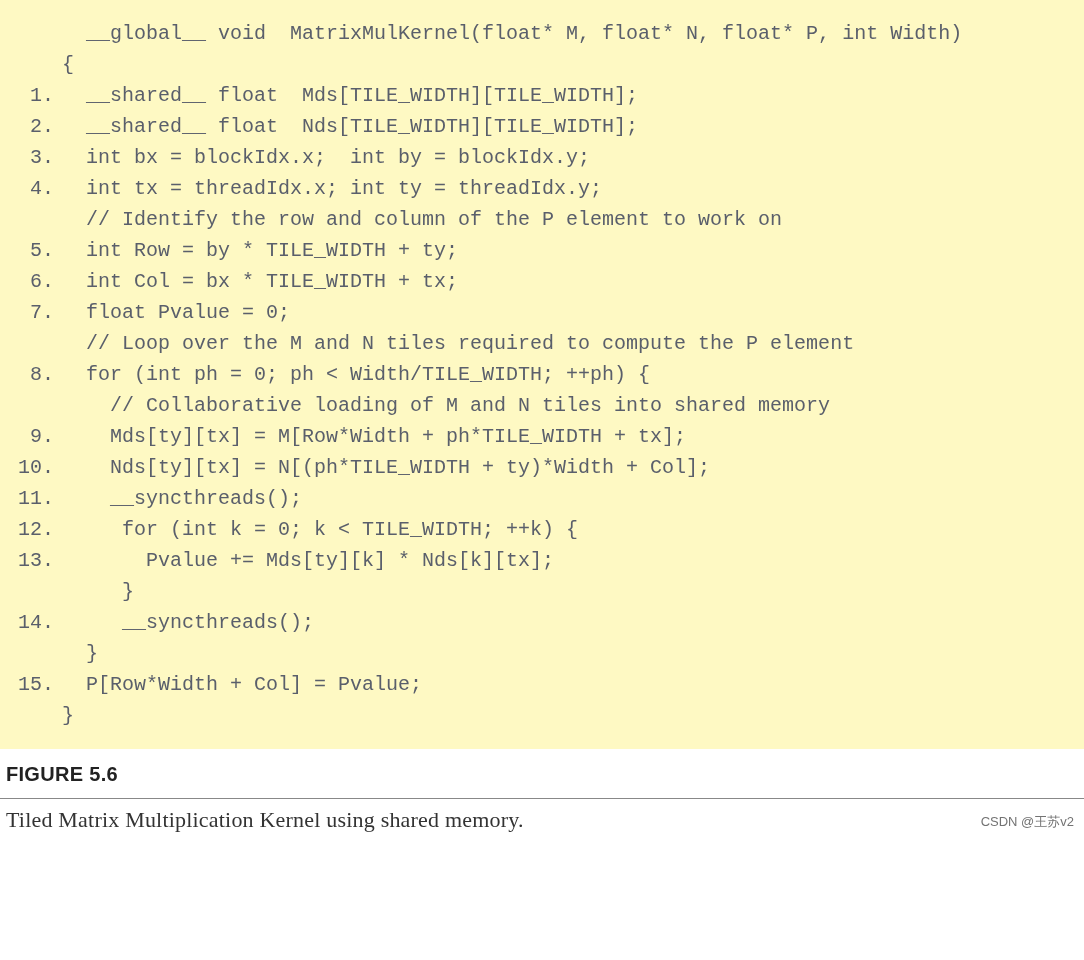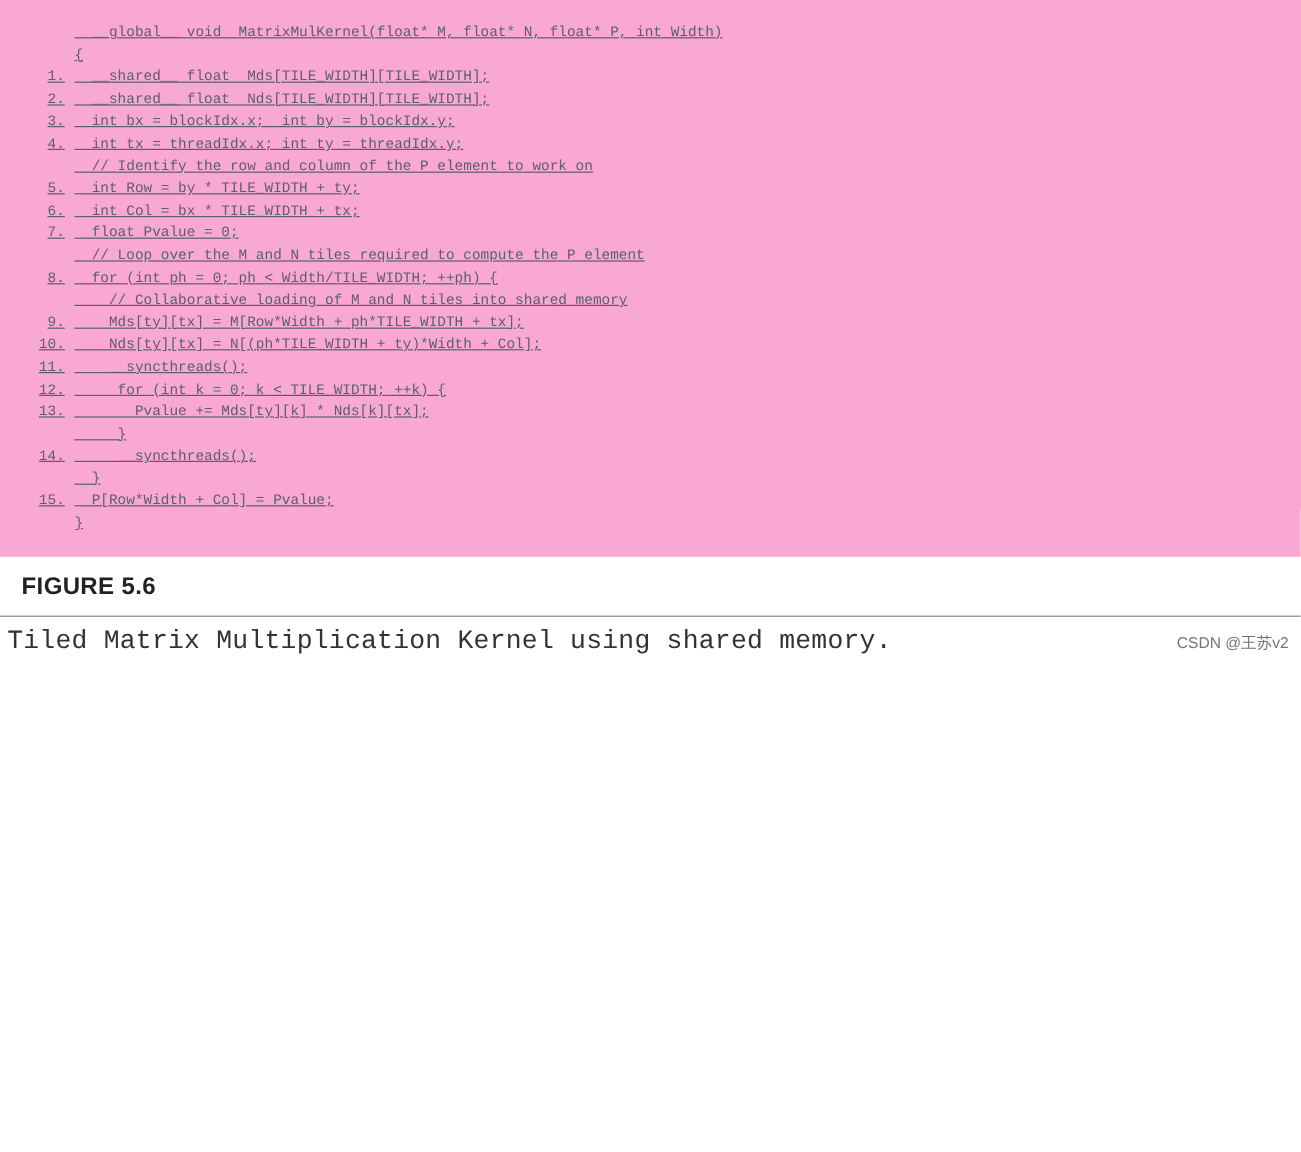--- a/index.html
+++ b/index.html
@@ -6,65 +6,64 @@
     margin: 0;
     padding: 0;
     box-sizing: border-box;
   }
   body {
     width: 1084px;
     background: #ffffff;
     font-family: Arial, Helvetica, sans-serif;
   }
   .code-block {
-    background: #f9a8d4;
+    background: #fef9c3;
     padding: 18px 10px 18px 10px;
     font-family: "Courier New", Courier, monospace;
-    font-size: 12px;
+    font-size: 20px;
     line-height: 1.55;
     color: #5a5f6b;
     white-space: pre;
     overflow: hidden;
-    text-decoration: underline;
   }
   .code-line {
     display: flex;
   }
   .line-num {
     display: inline-block;
     width: 52px;
     text-align: right;
     padding-right: 8px;
     flex-shrink: 0;
   }
   .line-content {
     white-space: pre;
   }
   .figure-label {
     font-family: Arial, Helvetica, sans-serif;
     font-weight: 800;
     font-size: 20px;
     color: #222;
-    padding: 14px 6px 6px 18px;
+    padding: 14px 6px 6px 6px;
     letter-spacing: 0.3px;
     font-stretch: condensed;
   }
   .divider {
     border: none;
     border-top: 1px solid #888;
     margin: 6px 0 8px 0;
   }
   .caption-row {
     display: flex;
     justify-content: space-between;
     align-items: flex-end;
     padding: 0 6px 6px 6px;
   }
   .caption {
-    font-family: Liberation Mono, monospace;
+    font-family: Liberation Serif, serif;
     font-size: 22px;
     color: #333;
     letter-spacing: 0.2px;
     text-align: right;
   }
   .watermark {
     font-family: Arial, sans-serif;
     font-size: 13px;
     color: #737373;
     padding-right: 4px;

